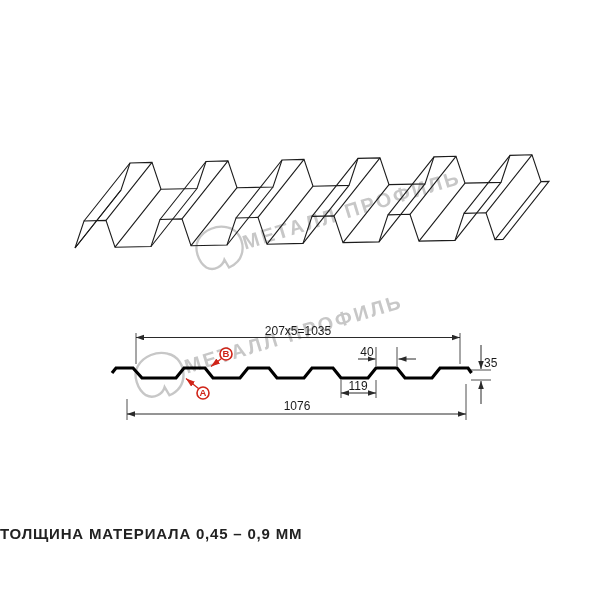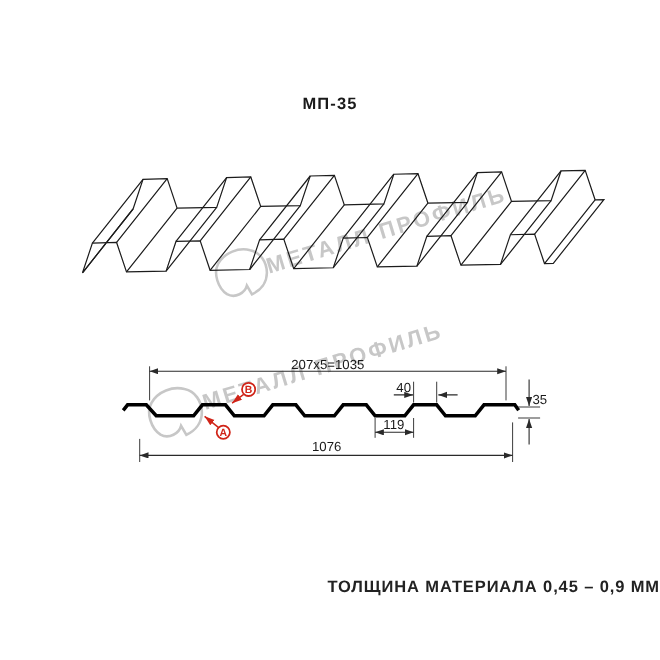--- a/index.html
+++ b/index.html
@@ -3,21 +3,21 @@
 <meta charset="utf-8">
 <style>
   html,body{margin:0;padding:0;background:#ffffff;}
   #page{position:relative;width:600px;height:600px;background:#ffffff;overflow:hidden;
         font-family:"Liberation Sans", sans-serif;}
 
   .title{position:absolute;left:0;top:48px;width:600px;text-align:center;
          font-size:29px;font-weight:800;letter-spacing:1.5px;color:#141414;}
   .subtitle{position:absolute;left:0;top:86px;width:600px;text-align:center;
          font-size:15px;font-weight:600;letter-spacing:1px;color:#1a1a1a;}
-  .footer-note{position:absolute;left:0;top:525px;width:600px;text-align:right;
+  .footer-note{position:absolute;left:0;top:525px;width:600px;text-align:left;
          font-size:15px;font-weight:600;letter-spacing:0.8px;color:#222222;}
 
   
   .wm-text{position:absolute;color:#c7c7c7;font-weight:700;font-size:20px;
            letter-spacing:2.5px;white-space:nowrap;transform:rotate(-17deg);
            transform-origin:left center;z-index:1;}
   .wm-logo{position:absolute;z-index:1;transform:rotate(-12deg);}
   .wm-logo path{fill:none;stroke:#c7c7c7;stroke-width:2.4;}
 
   svg.drawing{position:absolute;z-index:2;}
@@ -32,21 +32,20 @@
   .dimtxt{fill:#1a1a1a;font-family:"Liberation Sans",sans-serif;font-size:12px;}
   .red{stroke:#d02418;stroke-width:1.3;fill:none;}
   .redcirc{stroke:#d02418;stroke-width:1.6;fill:#ffffff;}
   .redtxt{fill:#d02418;font-family:"Liberation Sans",sans-serif;font-size:9.5px;font-weight:700;}
 </style>
 </head>
 <body>
 
 <div id="page">
 
-  <div class="subtitle">МП-35</div>
 
   <svg class="wm-logo" style="left:192px;top:224px;" width="54" height="48" viewBox="0 0 56 48">
     <path d="M11,41 C4,34 2,19 9,11 C17,2 31,0 41,5 C50,9 54,19 52,29 C50,38 43,44 34,46 L31,37 C28,43 18,47 11,41 Z"></path>
   </svg>
   <div class="wm-text" style="left:243px;top:232px;">МЕТАЛЛ ПРОФИЛЬ</div>
 
   <svg class="drawing" style="left:55px;top:152px;" width="500" height="112" viewBox="0 0 500 112">
     <path class="l3d" d="M20,96 L29,69 L51,68.4 L60,95.2 L96,94.5 L105,67.5 L127,66.9 L136,93.7 L172,93 L181,66 L203,65.4 L212,92.2 L248,91.4 L257,64.4 L279,63.9 L288,90.6 L324,89.9 L333,62.9 L355,62.3 L364,89.1 L400,88.4 L409,61.4 L431,60.8 L440,87.6 L448,87.4 L494,29.4 L486,29.6 L477,2.8 L455,3.4 L446,30.4 L410,31.1 L401,4.3 L379,4.9 L370,31.9 L334,32.6 L325,5.9 L303,6.4 L294,33.4 L258,34.2 L249,7.4 L227,8 L218,35 L182,35.7 L173,8.9 L151,9.5 L142,36.5 L106,37.2 L97,10.4 L75,11 L66,38 Z"></path>
     <path class="l3d" d="M20,96 L66,38 M29,69 L75,11 M51,68.4 L97,10.4 M60,95.2 L106,37.2
       M96,94.5 L142,36.5 M105,67.5 L151,9.5 M127,66.9 L173,8.9 M136,93.7 L182,35.7

